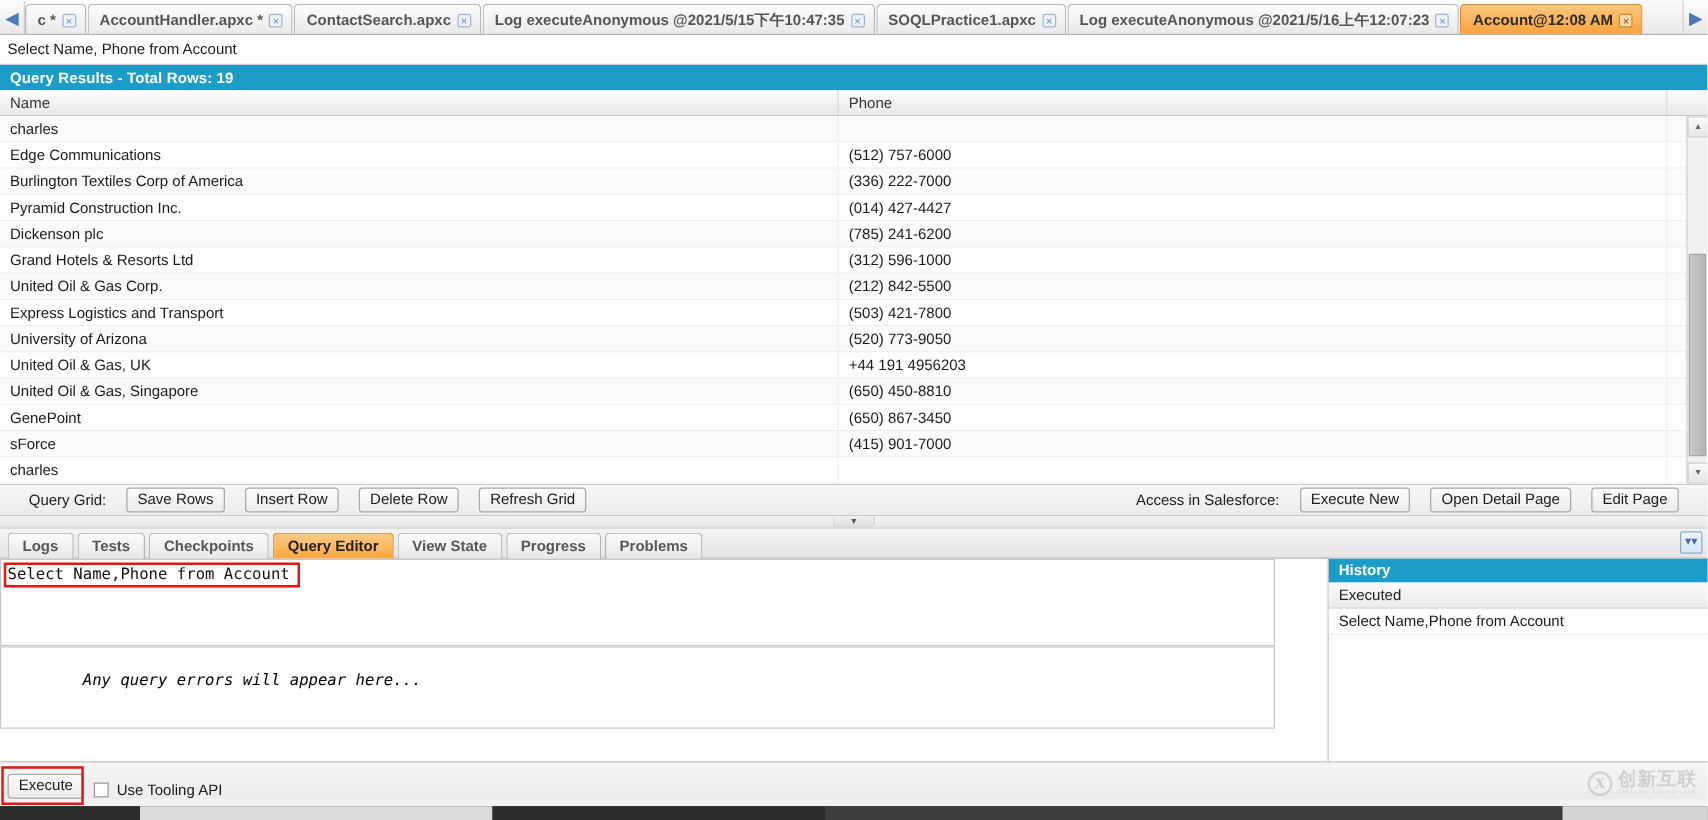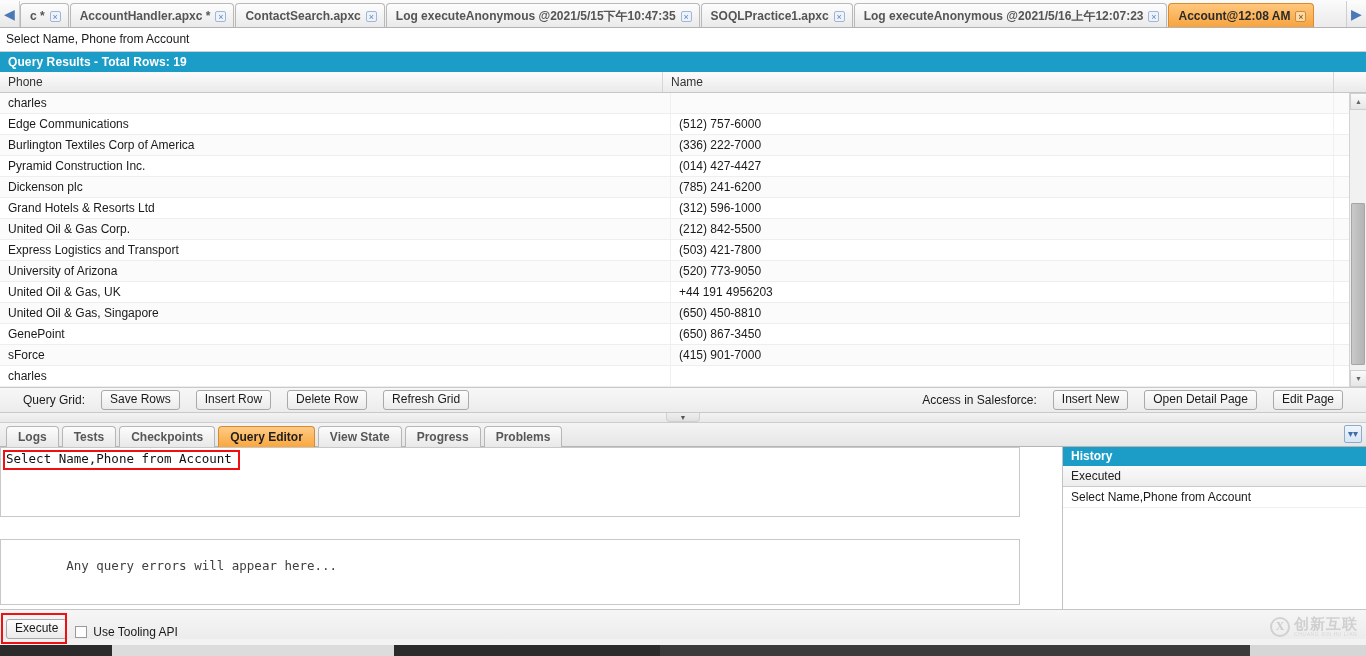--- a/index.html
+++ b/index.html
@@ -257,28 +257,29 @@
     padding: 3px 5px;
     white-space: pre;
   }
   .redbox {
     position: absolute;
     border: 2px solid #ee1111;
     pointer-events: none;
   }
   .errorbox {
     height: 66px;
-    margin-top: 22px;
+    margin-top: 0;
     background: #ffffff;
     border: 1px solid #c8c8c8;
     font-family: "DejaVu Sans Mono", monospace;
     font-size: 12.5px;
-    color: #404040;
+    color: #000000;
     padding: 3px 5px;
     white-space: pre;
+    font-style: italic;
   }
   .rightpane {
     width: 346px; flex: 0 0 346px;
     border-left: 1px solid #c2c2c2;
     background:#fff;
     display:flex; flex-direction: column; margin-left: 42px;
   }
   .histhead {
     height: 19px;
     background: #1b9dc8;
@@ -398,22 +399,22 @@
   <div class="qstrip">
     <span>Select Name, Phone from Account</span>
   </div>
 
   <div class="resultsbar">
     <span>Query Results - Total Rows: 19</span>
   </div>
 
   <div class="grid-wrap">
     <div class="grid-head">
+      <div class="hcell col-name">Name</div>
       <div class="hcell col-phone">Phone</div>
-      <div class="hcell col-name">Name</div>
       <div class="col-scroll"></div>
     </div>
     <div class="grid-body">
       <div id="rows">
           <div class="grow">
             <div class="cell col-name">charles</div>
             <div class="cell col-phone"></div>
           </div>
           <div class="grow">
             <div class="cell col-name">Edge Communications</div>
@@ -477,21 +478,21 @@
   </div>
 
   <div class="gridtools">
     <span class="lbl">Query Grid:</span>
     <button class="btn">Save Rows</button>
     <button class="btn">Insert Row</button>
     <button class="btn">Delete Row</button>
     <button class="btn">Refresh Grid</button>
     <span class="spacer"></span>
     <span class="lbl">Access in Salesforce:</span>
-    <button class="btn">Insert New</button>
+    <button class="btn">Execute New</button>
     <button class="btn">Open Detail Page</button>
     <button class="btn">Edit Page</button>
   </div>
 
   <div class="splitter">
     <div class="handle">▼</div>
   </div>
 
   <div class="lowtabs">
     <div class="ltab">

